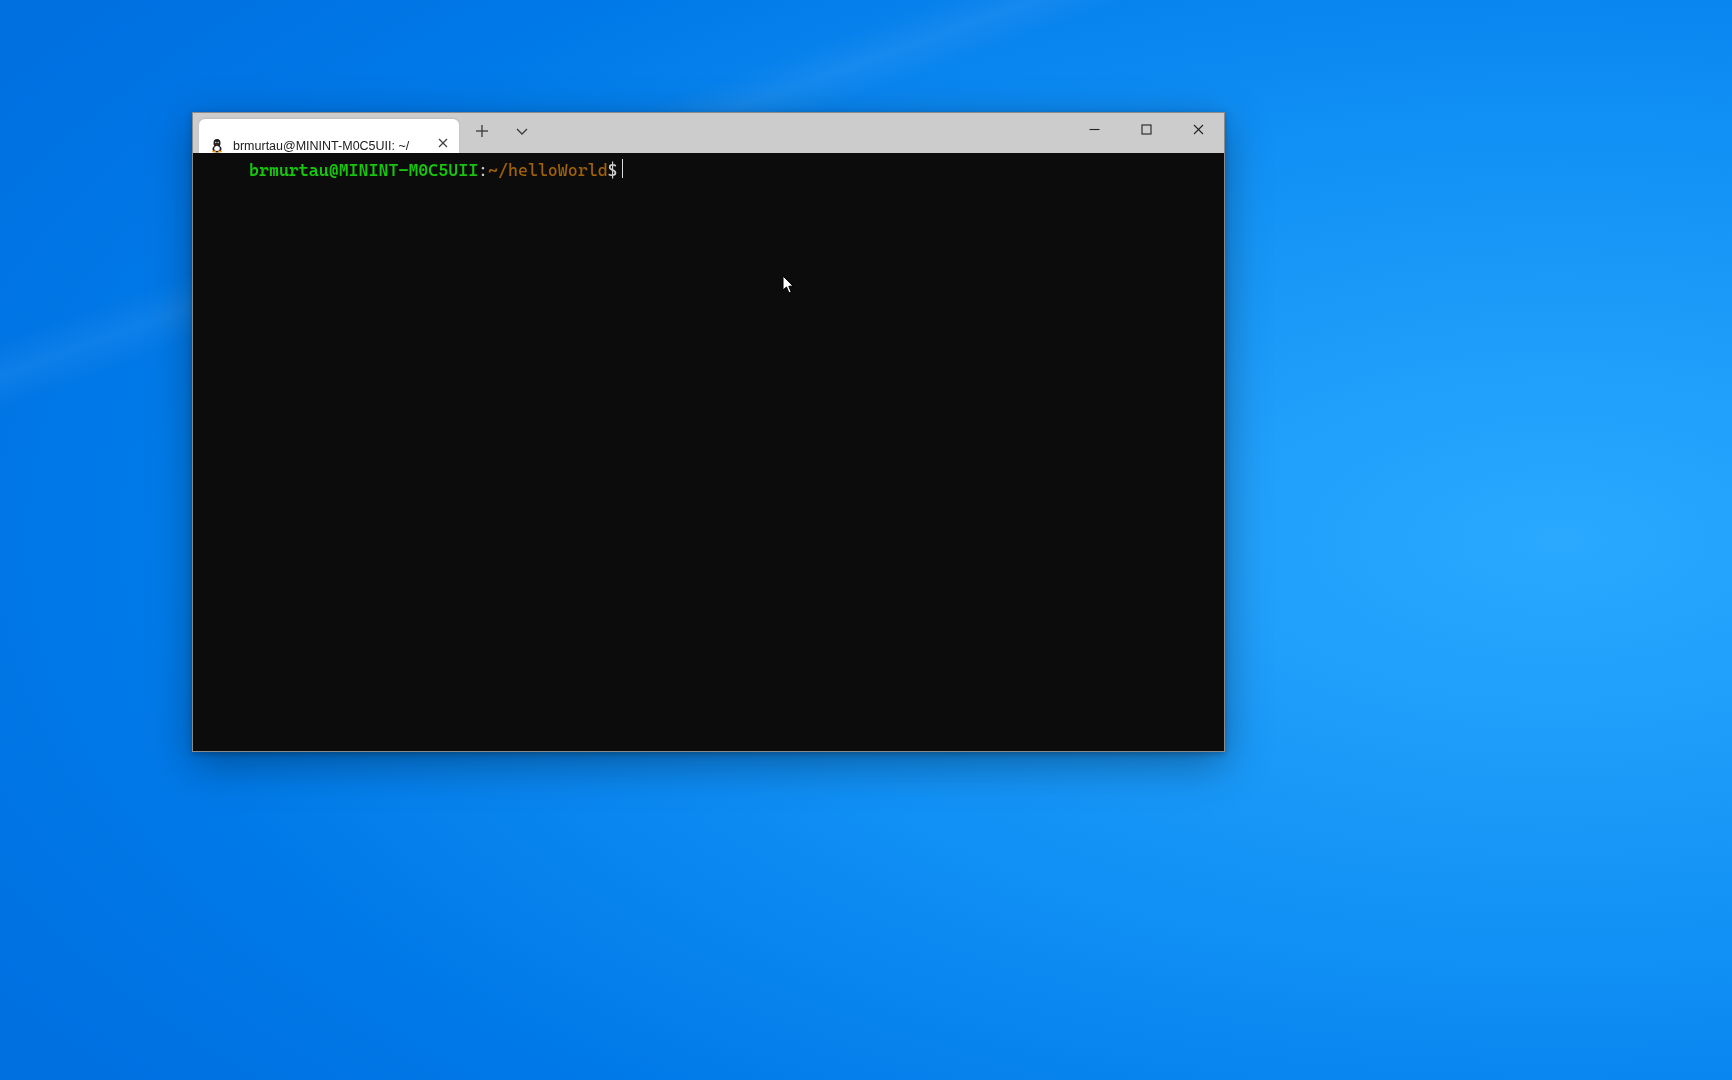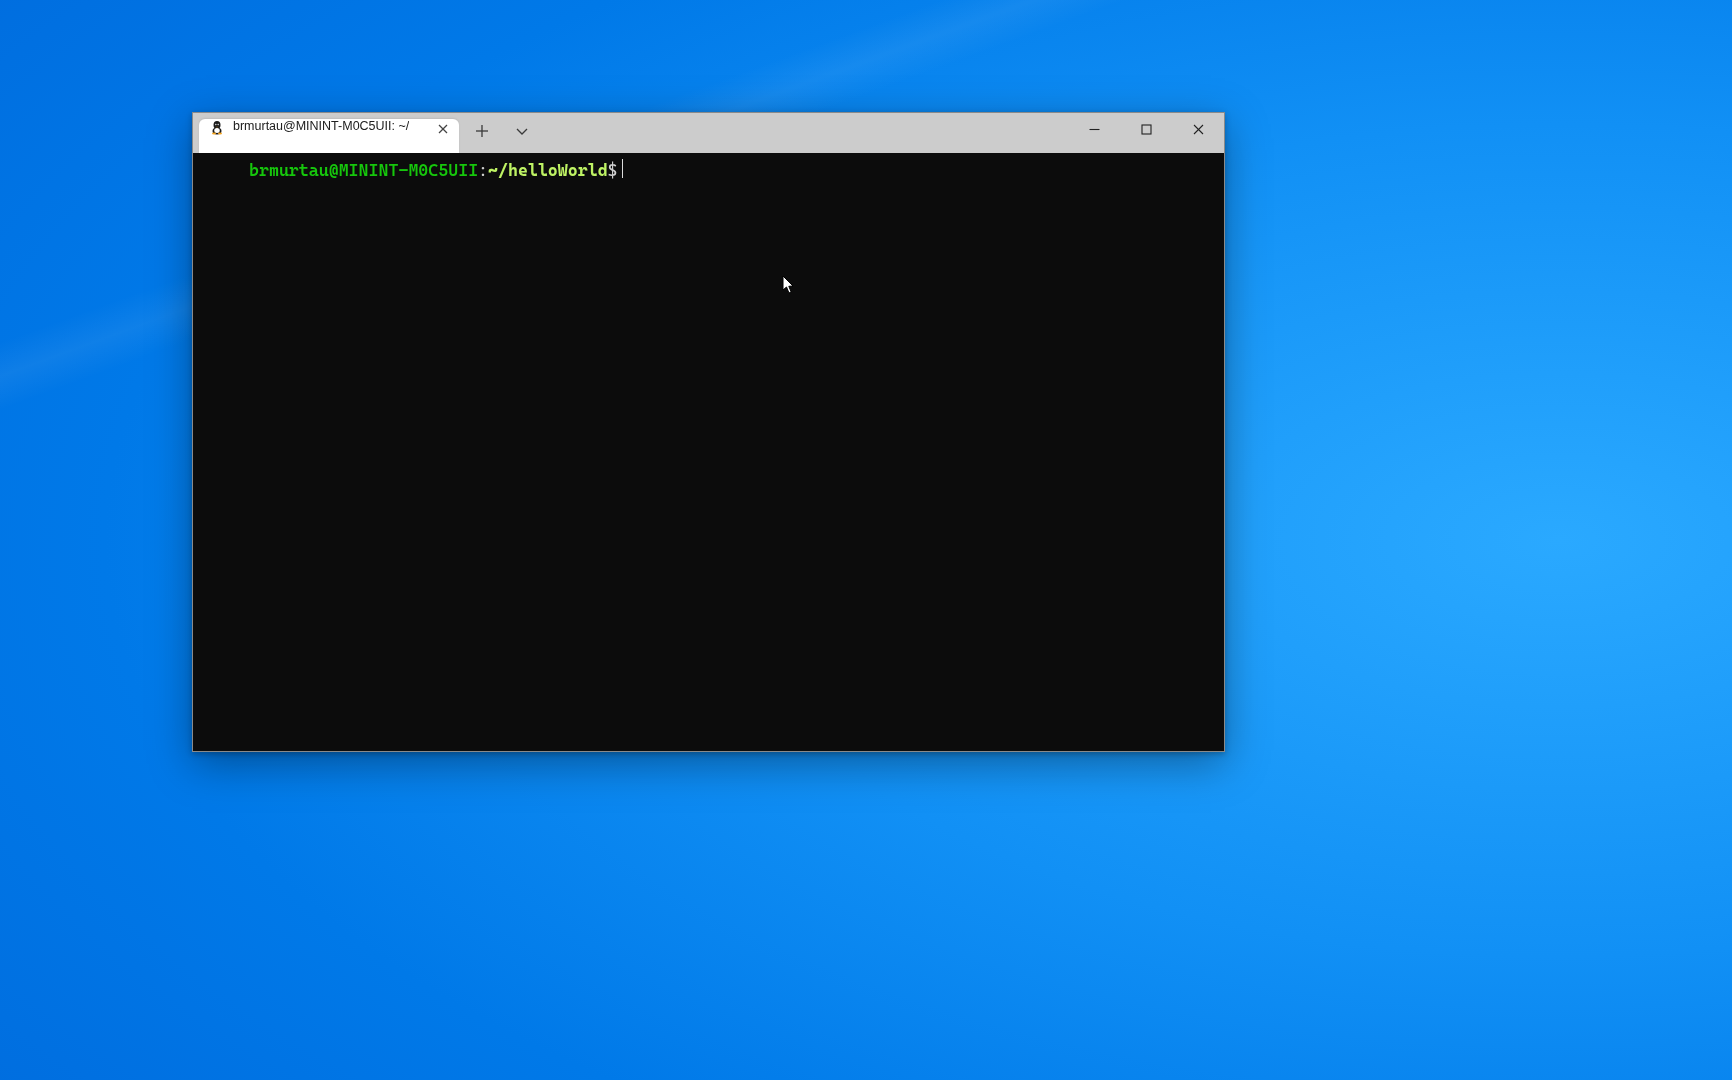--- a/index.html
+++ b/index.html
@@ -43,21 +43,21 @@
       padding-left: 6px;
       position: relative;
     }
 
     .tab {
       height: 34px;
       min-width: 260px;
       background: #ffffff;
       border-radius: 6px 6px 0 0;
       display: flex;
-      align-items: flex-start;
+      align-items: flex-end;
       padding: 0 6px 0 10px;
       gap: 8px;
       position: relative;
       box-shadow: 0 -1px 2px rgba(0,0,0,0.08);
     }
     .tab-title {
       font-size: 12.5px;
       color: #202020;
       white-space: nowrap;
       overflow: hidden;
@@ -112,21 +112,21 @@
       padding: 6px 8px;
       font-family: "Cascadia Mono", "Consolas", monospace;
       font-size: 17px;
       line-height: 1.25;
       color: #d0d0d0;
       position: relative;
       white-space: pre;
     }
     .prompt-userhost { color: #16c60c; font-weight: 600; margin-left: 48px; }
     .prompt-colon    { color: #d0d0d0; }
-    .prompt-path     { color: #bef264; font-weight: 700; }
+    .prompt-path     { color: #a16207; font-weight: 400; }
     .prompt-dollar   { color: #d0d0d0; }
     .cursor {
       display: inline-block;
       width: 1.5px;
       height: 1.1em;
       background: #dcdcdc;
       vertical-align: -2px;
       margin-left: 4px;
     }
 

